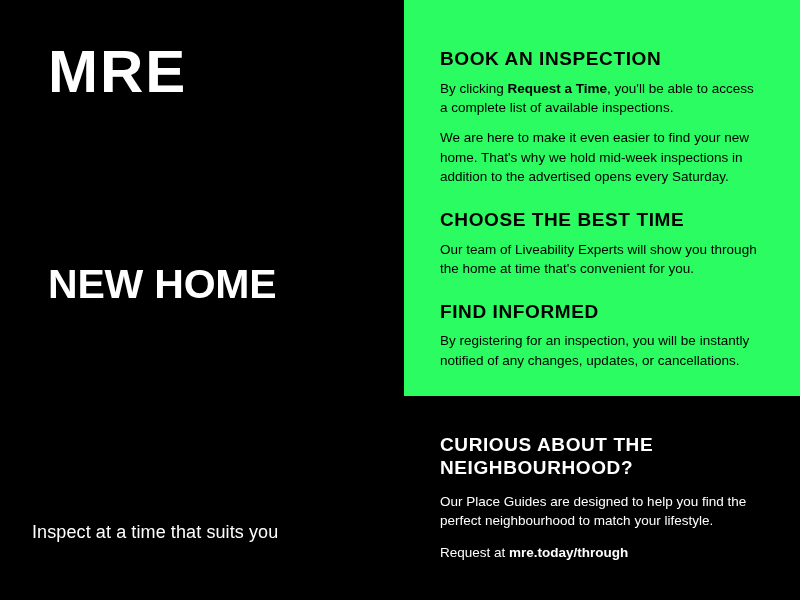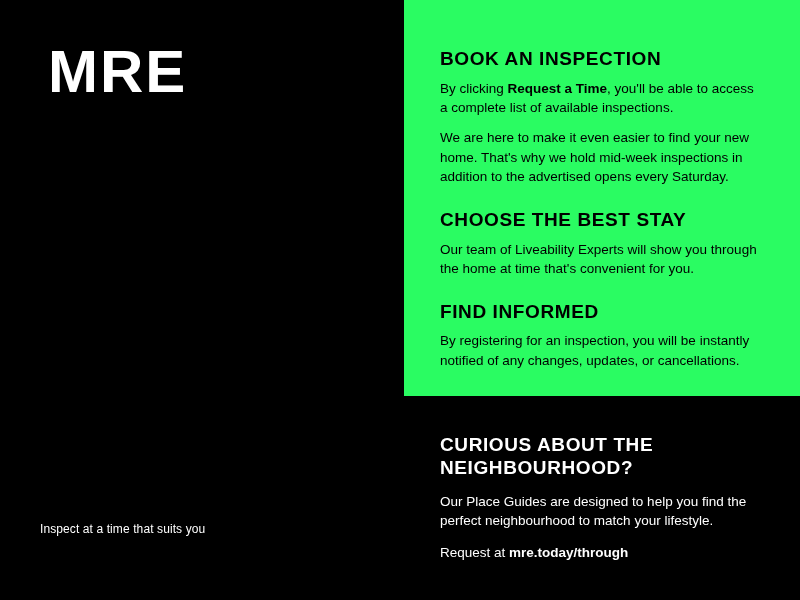--- a/index.html
+++ b/index.html
@@ -49,24 +49,24 @@
     font-weight: 700;
     line-height: 1.1;
     letter-spacing: -0.2px;
   }
   .headline .hl-line {
     display: block;
     white-space: nowrap;
   }
   .tagline {
     position: absolute;
-    left: 40px;
+    left: 32px;
     top: 522px;
     color: #ffffff;
-    font-size: 12px;
+    font-size: 18px;
     font-weight: 400;
     letter-spacing: 0.1px;
   }
 
   
   .right-side {
     position: relative;
     width: 396px;
     height: 600px;
     flex: 0 0 396px;
@@ -134,35 +134,36 @@
   }
 </style>
 </head>
 <body>
 
 <div class="page">
 
   <div class="left-panel">
     <div class="brand-logo">MRE</div>
     <div class="headline">
+      <span class="hl-line">NEW HOME</span>
     </div>
     <div class="tagline">Inspect at a time that suits you</div>
   </div>
 
   <div class="right-side">
 
     <div class="green-panel">
 
       <h2 class="sec-title">BOOK AN INSPECTION</h2>
       <p class="sec-body">
         <span>By clicking </span><b>Request a Time</b><span>, you'll be able to access a complete list of available inspections.</span>
       </p>
       <p class="sec-body">We are here to make it even easier to find your new home. That's why we hold mid-week inspections in addition to the advertised opens every Saturday.</p>
 
-      <h2 class="sec-title spaced">CHOOSE THE BEST STAY</h2>
+      <h2 class="sec-title spaced">CHOOSE THE BEST TIME</h2>
       <p class="sec-body">Our team of Liveability Experts will show you through the home at time that's convenient for you.</p>
 
       <h2 class="sec-title spaced">FIND INFORMED</h2>
       <p class="sec-body">By registering for an inspection, you will be instantly notified of any changes, updates, or cancellations.</p>
     </div>
 
     <div class="dark-panel">
       <h2 class="sec-title">
         <span class="t-line">CURIOUS ABOUT THE</span>
         <span class="t-line">NEIGHBOURHOOD?</span>

